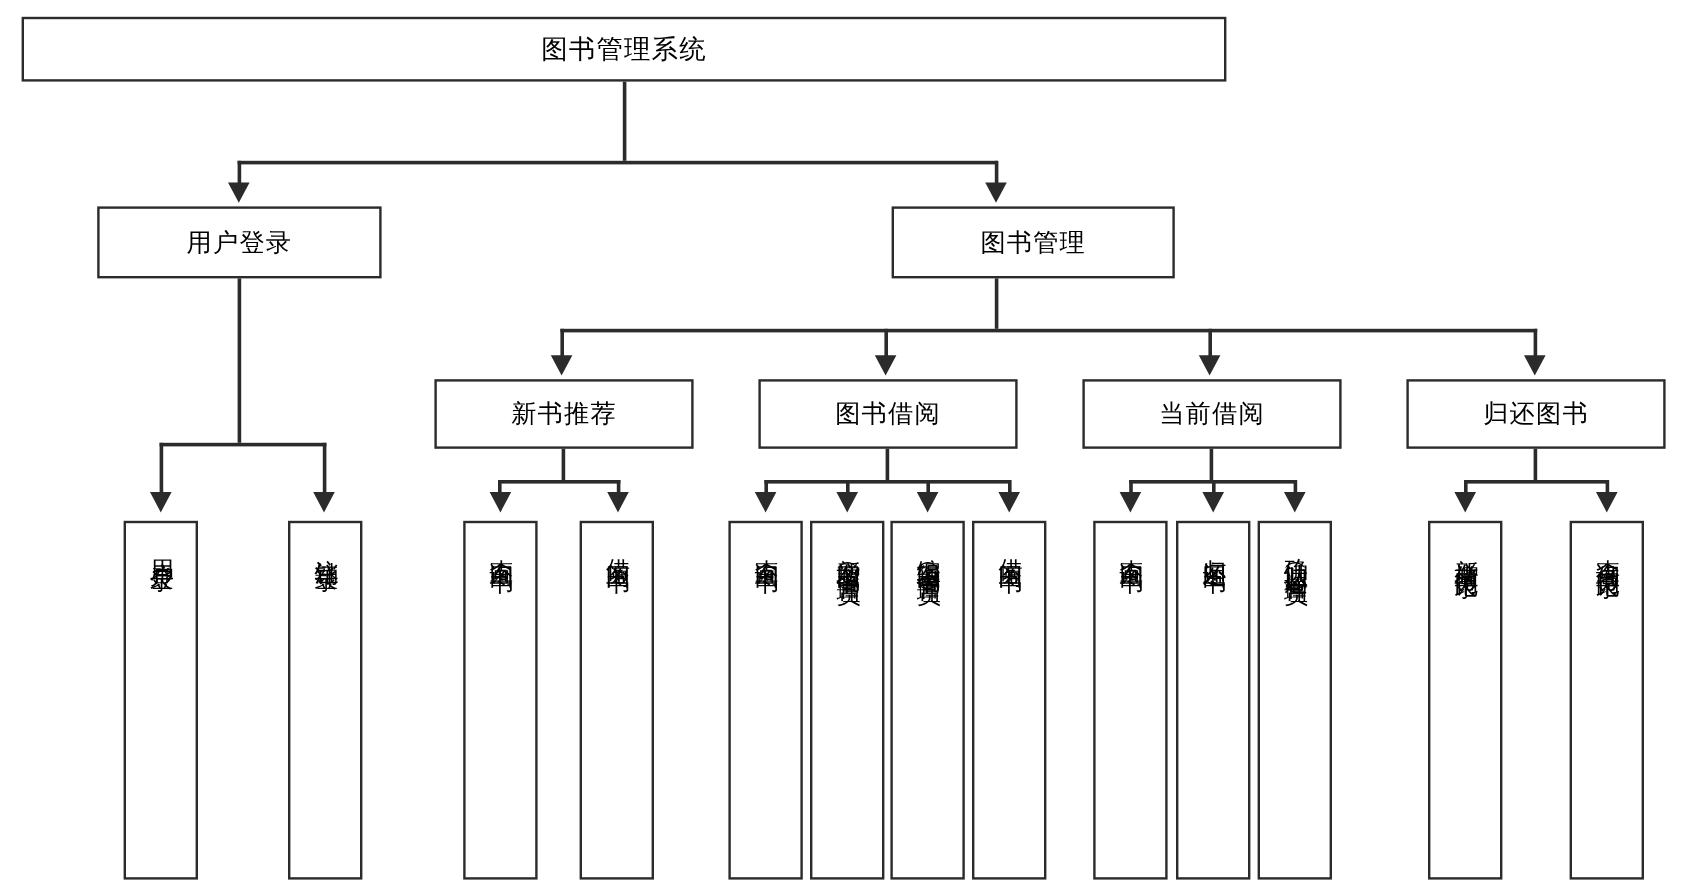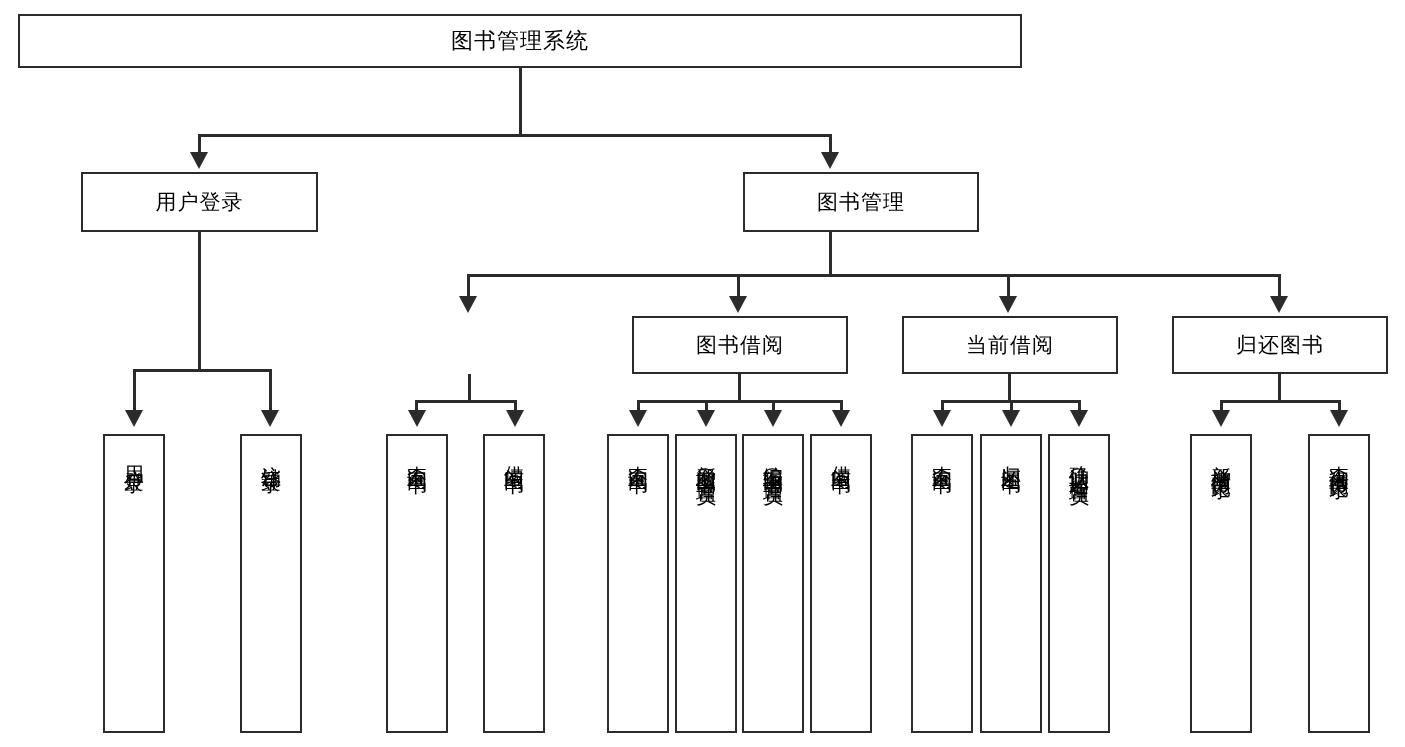--- a/index.html
+++ b/index.html
@@ -116,20 +116,23 @@
   <div class="hline" style="left:467px;top:274px;width:814px;"></div>
   <div class="vline" style="left:467px;top:274px;height:24px;"></div>
   <div class="arrow" style="left:459px;top:296px;"></div>
   <div class="vline" style="left:737px;top:274px;height:24px;"></div>
   <div class="arrow" style="left:729px;top:296px;"></div>
   <div class="vline" style="left:1007px;top:274px;height:24px;"></div>
   <div class="arrow" style="left:999px;top:296px;"></div>
   <div class="vline" style="left:1278px;top:274px;height:24px;"></div>
   <div class="arrow" style="left:1270px;top:296px;"></div>
 
+  <div class="node horiz" style="left:362px;top:316px;width:216px;height:58px;">
+    <span>新书推荐</span>
+  </div>
   <div class="node horiz" style="left:902px;top:316px;width:216px;height:58px;">
     <span>当前借阅</span>
   </div>
   <div class="node horiz" style="left:632px;top:316px;width:216px;height:58px;">
     <span>图书借阅</span>
   </div>
   <div class="node horiz" style="left:1172px;top:316px;width:216px;height:58px;">
     <span>归还图书</span>
   </div>
 

